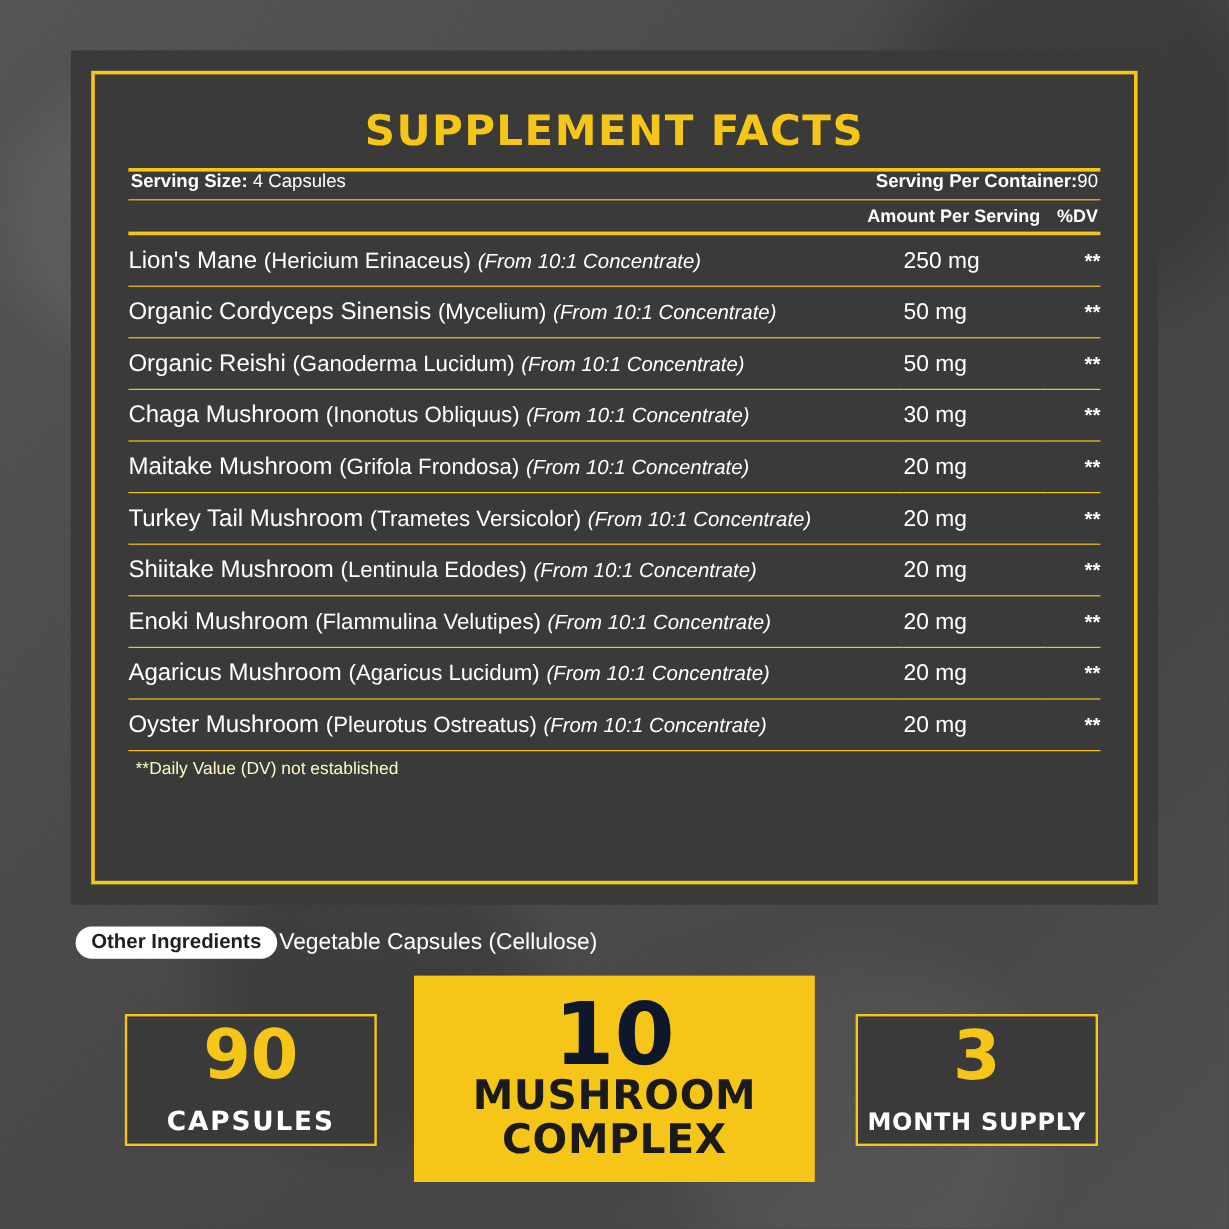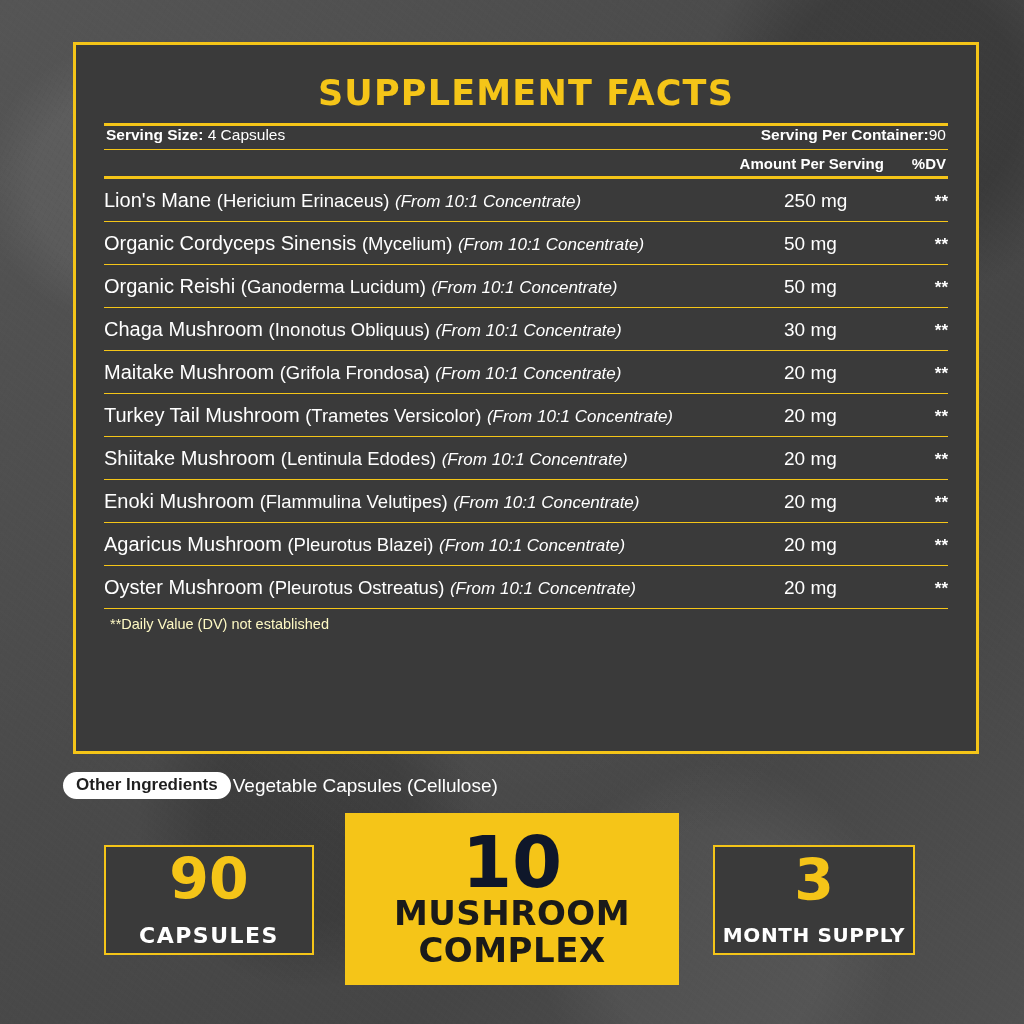--- a/index.html
+++ b/index.html
@@ -32,26 +32,27 @@
     inset: 0;
     opacity: .35;
     pointer-events: none;
     background-image:
       repeating-linear-gradient(37deg, rgba(255,255,255,0.025) 0 2px, rgba(0,0,0,0) 2px 7px),
       repeating-linear-gradient(-63deg, rgba(0,0,0,0.04) 0 1px, rgba(0,0,0,0) 1px 5px);
   }
 
   .panel {
     position: absolute;
-    left: 73px;
+    left: 59px;
     top: 42px;
     width: 906px;
     height: 712px;
     background: #3a3a3a;
     box-sizing: border-box;
+    padding: 17px;
   }
   .panel-inner {
     border: 3px solid #f5c518;
     height: 100%;
     box-sizing: border-box;
     padding: 14px 28px 10px 28px;
     position: relative;
   }
 
   .facts-title {
@@ -80,21 +81,21 @@
 
   .amount-row {
     display: flex;
     justify-content: flex-end;
     align-items: baseline;
     color: #ffffff;
     font-size: 15px;
     font-weight: bold;
     padding: 5px 2px 4px 2px;
   }
-  .amount-row .aps { margin-right: 28px; }
+  .amount-row .aps { margin-right: 14px; }
 
   table.facts {
     width: 100%;
     border-collapse: collapse;
     table-layout: fixed;
   }
   table.facts td {
     padding: 10px 0 9px 0;
     vertical-align: baseline;
     border-bottom: 1.2px solid #f5c518;
@@ -330,21 +331,21 @@
             <span>Enoki Mushroom</span>
             <span class="sci">(Flammulina Velutipes)</span>
             <span class="conc">(From 10:1 Concentrate)</span>
           </td>
           <td class="amt">20 mg</td>
           <td class="dv">**</td>
         </tr>
         <tr>
           <td class="name">
             <span>Agaricus Mushroom</span>
-            <span class="sci">(Pleurotus Blazei)</span>
+            <span class="sci">(Agaricus Lucidum)</span>
             <span class="conc">(From 10:1 Concentrate)</span>
           </td>
           <td class="amt">20 mg</td>
           <td class="dv">**</td>
         </tr>
         <tr>
           <td class="name">
             <span>Oyster Mushroom</span>
             <span class="sci">(Pleurotus Ostreatus)</span>
             <span class="conc">(From 10:1 Concentrate)</span>

